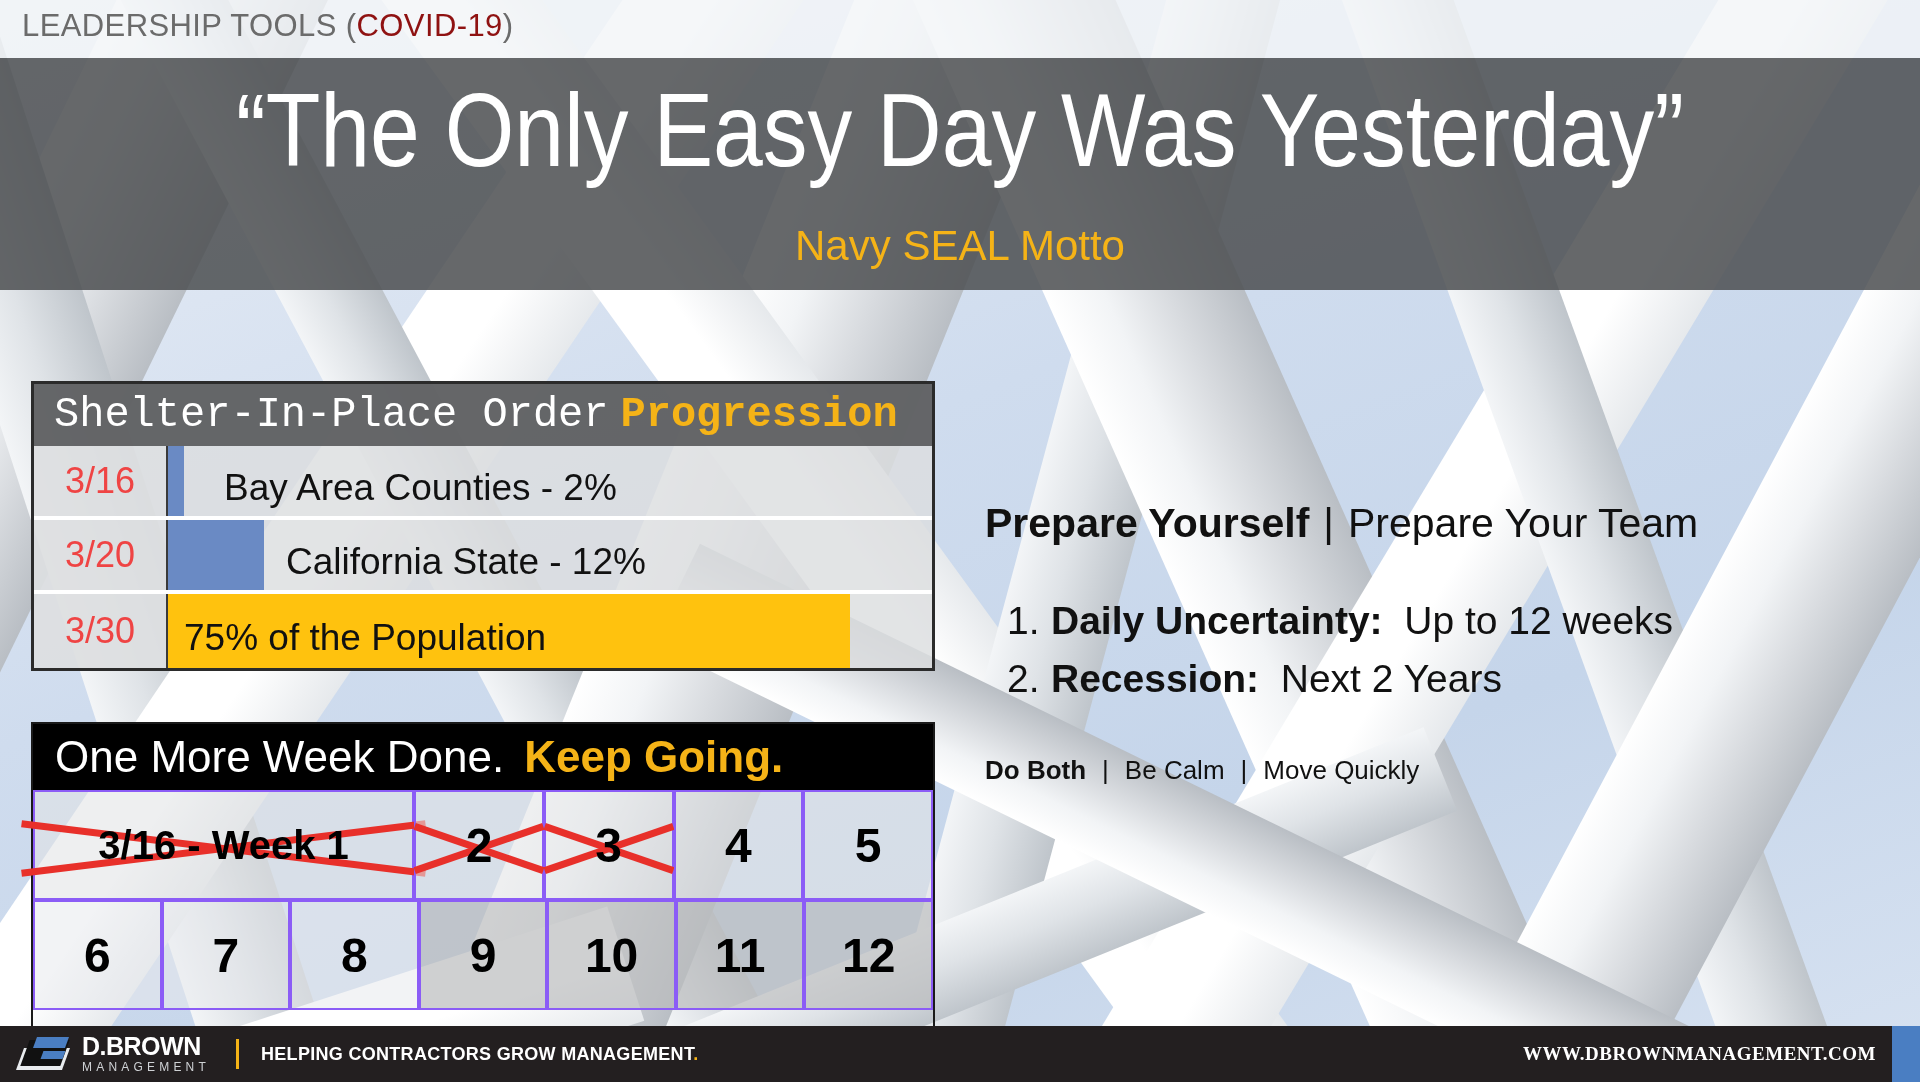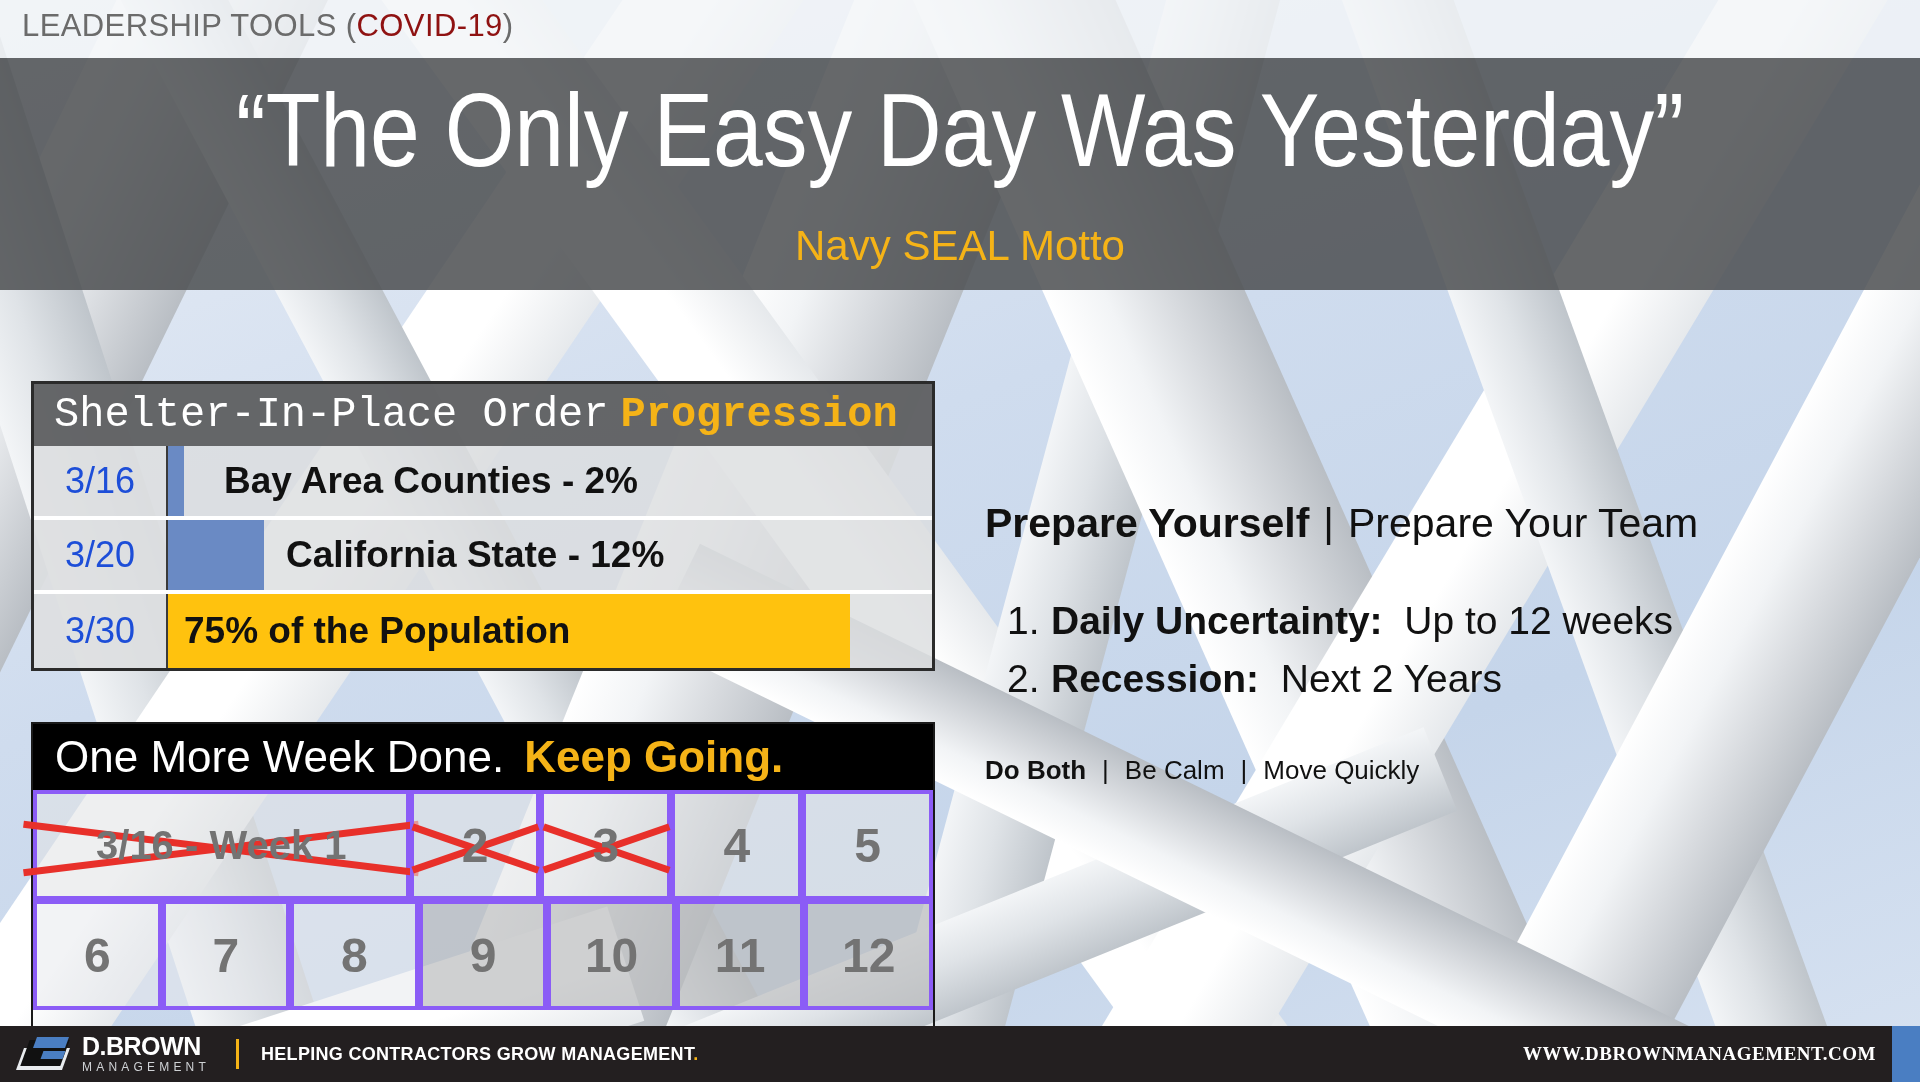--- a/index.html
+++ b/index.html
@@ -38,38 +38,38 @@
   .sip { position:absolute; left:31px; top:381px; width:904px; height:290px;
     border:3px solid #2b2b2b; background:rgba(222,224,226,0.55); }
   .sip-head { height:62px; background:rgba(92,94,96,0.94); color:#fff;
     display:flex; align-items:center; padding-left:20px; font-size:42px; white-space:nowrap;font-family:Liberation Mono, monospace; }
   .sip-head .bold { color:#f5b317; font-weight:bold; margin-left:12px; }
   .sip-rows { position:relative; height:222px; }
   .sip-row { position:relative; height:74px; border-bottom:4px solid #ffffff;
     background:rgba(219,221,223,0.62); }
   .sip-row:last-child { border-bottom:none; }
   .sip-date { position:absolute; left:0; top:0; width:132px; height:100%;
-    display:flex; align-items:center; justify-content:center; font-size:36px; color:#1d4ed8;
+    display:flex; align-items:center; justify-content:center; font-size:36px; color:#ef4444;
     background:rgba(222,224,226,0.55); z-index:3; }
   .sip-divider { position:absolute; left:132px; top:0; width:2px; height:100%;
     background:#3a3a3a; z-index:4; }
   .sip-bar { position:absolute; left:134px; top:0; height:100%; z-index:1; }
-  .sip-label { position:absolute; top:0; height:100%; display:flex; align-items:center;
-    font-size:37px; color:#111; z-index:5; white-space:nowrap;font-weight:bold; }
+  .sip-label { position:absolute; top:7px; height:100%; display:flex; align-items:center;
+    font-size:37px; color:#111; z-index:5; white-space:nowrap; }
 
   
   .wk { position:absolute; left:31px; top:722px; width:904px; height:352px;
     border:2px solid #1a1a1a; }
   .wk-head { height:66px; background:#000; color:#fff; display:flex; align-items:center;
     padding-left:22px; font-size:44px; white-space:nowrap; }
   .wk-head .keep { color:#f5b317; font-weight:bold; margin-left:20px; }
   .wk-grid { position:relative; height:220px; }
   .wk-row { display:flex; height:50%; }
-  .wk-cell { flex:1 1 0; border:4px solid #8b5cf6; display:flex; align-items:center;
-    justify-content:center; font-size:48px; font-weight:bold; color:#737373;
+  .wk-cell { flex:1 1 0; border:2px solid #8b5cf6; display:flex; align-items:center;
+    justify-content:center; font-size:48px; font-weight:bold; color:#000000;
     background:rgba(226,228,230,0.58); position:relative; }
   .wk-cell.span3 { flex:3 1 0; font-size:40px; font-weight:bold; }
   .wk-cell.mid   { background:rgba(186,188,190,0.70); }
   .wk-cell.pale  { background:rgba(232,234,236,0.55); }
   
   .xout { position:absolute; inset:0; pointer-events:none; }
   .xout i { position:absolute; left:-4%; top:50%; width:108%; height:7px; background:#e8302a;
     display:block; transform-origin:center; }
   .xout i.a { transform:rotate(19deg); }
   .xout i.b { transform:rotate(-19deg); }

